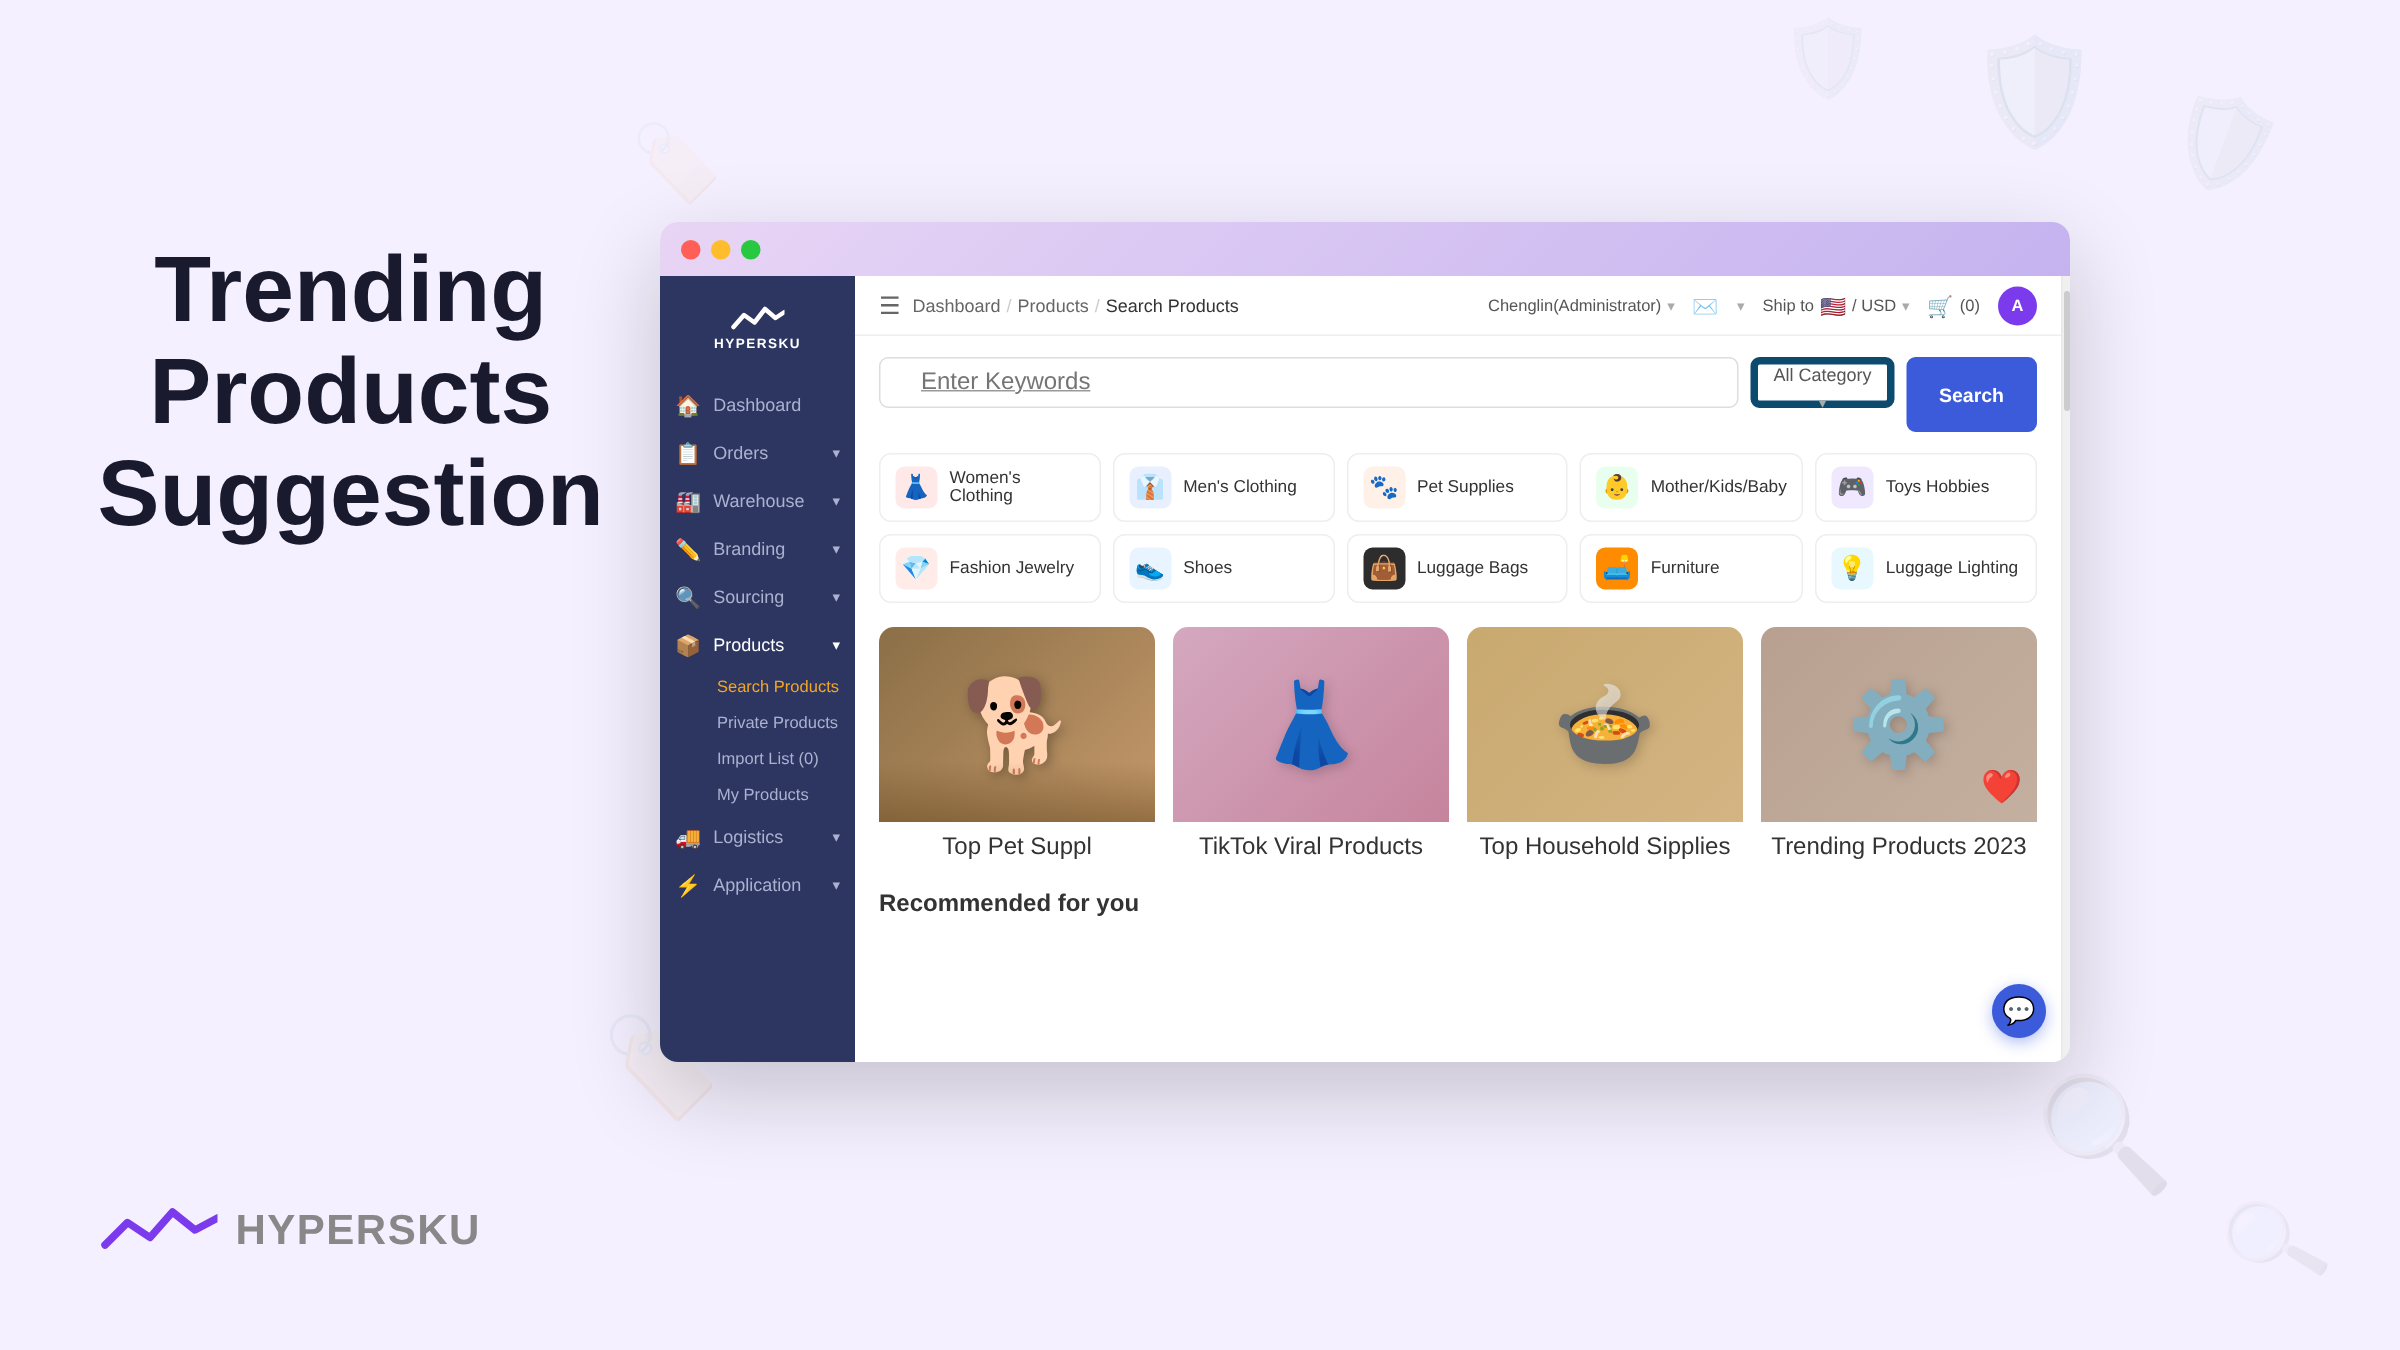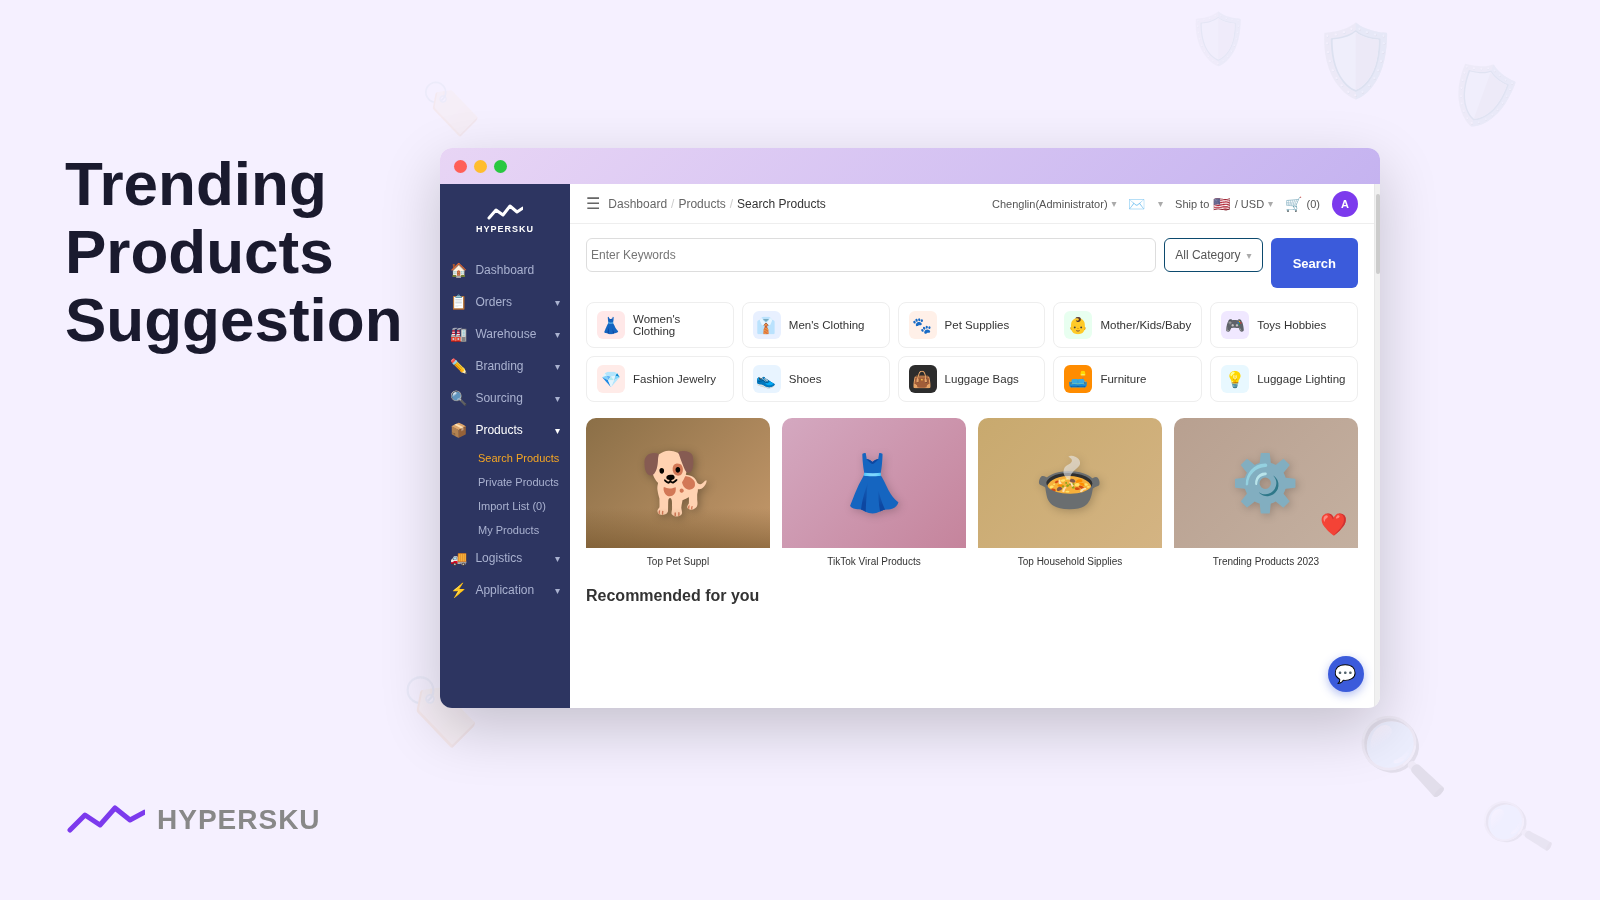--- a/index.html
+++ b/index.html
@@ -17,22 +17,23 @@
       position: absolute;
       top: 0; left: 0; right: 0; bottom: 0;
       pointer-events: none;
       z-index: 0;
     }
 
     
     .marketing-section {
       position: absolute;
       left: 65px;
-      top: 150px;
+      top: 160px;
       z-index: 1;
+      text-align: center;
     }
     .marketing-title {
       font-size: 62px;
       font-weight: 900;
       color: #1a1a2e;
       line-height: 1.1;
       max-width: 400px;
     }
 
     
@@ -225,38 +226,40 @@
     }
     .search-input-wrap {
       flex: 1;
       position: relative;
     }
     .search-input {
       width: 100%;
       height: 34px;
       border: 1px solid #ddd;
       border-radius: 6px;
-      padding: 0 4px;
-      font-size: 12px;
+      padding: 0 27px;
+      font-size: 16px;
       color: #999;
       outline: none;
+      text-decoration: underline;
     }
     .search-category {
       height: 34px;
-      border: 1px solid #0c4a6e;
+      border: 5px solid #0c4a6e;
       border-radius: 6px;
       padding: 0 10px;
       font-size: 12px;
       color: #555;
       background: white;
       display: flex;
       align-items: center;
       gap: 6px;
       cursor: pointer;
       white-space: nowrap;
+      flex-direction: column;
     }
     .search-btn {
       height: 50px;
       padding: 0 22px;
       background: #3b5bdb;
       color: white;
       border: none;
       border-radius: 6px;
       font-size: 13px;
       font-weight: 600;
@@ -315,21 +318,21 @@
       height: 130px;
       display: flex;
       align-items: center;
       justify-content: center;
       font-size: 40px;
       position: relative;
       overflow: hidden;
     }
     .collection-label {
       text-align: center;
-      font-size: 10px;
+      font-size: 16px;
       color: #333;
       padding: 8px 4px;
       font-weight: 500;
     }
 
     
     .img-pet { background: linear-gradient(135deg, #8B6F47, #C4986A); }
     .img-tiktok { background: linear-gradient(135deg, #d4a8c0, #c5849c); }
     .img-household { background: linear-gradient(135deg, #c8a96e, #d4b483); }
     .img-trending { background: linear-gradient(135deg, #b8a090, #c4b0a0); }

